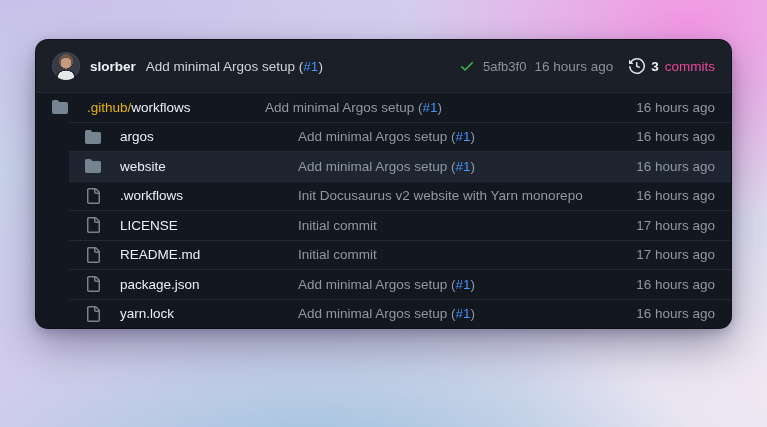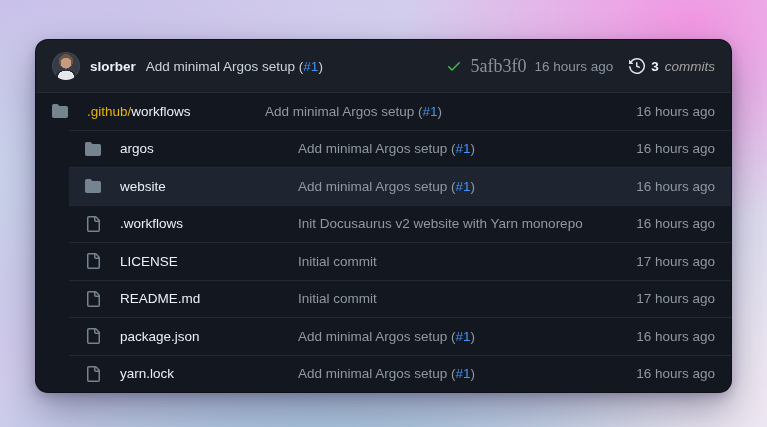--- a/index.html
+++ b/index.html
@@ -11,21 +11,21 @@
   .bg{
     position:absolute;inset:0;
     background:
       radial-gradient(55% 70% at 90% 5%, rgba(243,147,226,.95), rgba(243,147,226,0) 68%),
       radial-gradient(45% 60% at 0% 40%, rgba(202,213,236,.9), rgba(202,213,236,0) 70%),
       radial-gradient(70% 55% at 42% 112%, rgba(148,190,217,.95), rgba(148,190,217,0) 72%),
       radial-gradient(45% 50% at 102% 92%, rgba(240,232,243,1), rgba(240,232,243,0) 75%),
       linear-gradient(135deg,#c8bfe9 0%,#d6d2ee 45%,#e2e3f0 100%);
   }
   .panel{
-    position:absolute;left:36px;top:40px;width:695px;height:352px;
+    position:absolute;left:36px;top:40px;width:695px;height:288px;
     border-radius:12px;background:#13171f;overflow:hidden;
     box-shadow:0 0 0 1px rgba(6,9,14,.95),0 18px 40px rgba(30,25,60,.38),0 4px 12px rgba(30,25,60,.25);
     display:flex;flex-direction:column;
     color:#e9eef4;font-size:13.5px;
   }
   
   .header{
     height:52px;flex:0 0 52px;background:#1a1f28;
     border-bottom:1px solid #262c37;
     display:flex;align-items:center;padding:0 16px;gap:10px;
@@ -39,26 +39,26 @@
       radial-gradient(ellipse 42% 32% at 50% 96%, #23272e 0 99%, transparent 100%),
       radial-gradient(circle at 50% 50%, #363b45 0 100%);
     box-shadow:inset 0 0 0 1px rgba(255,255,255,.08);
   }
   .author{font-weight:700;color:#eef3f8;cursor:pointer;}
   .head-msg{color:#cbd3db;cursor:pointer;white-space:nowrap;}
   .link{color:#4493f8;text-decoration:none;cursor:pointer;}
   .head-right{margin-left:auto;display:flex;align-items:center;gap:8px;color:#8b949e;}
   .icon16{width:16px;height:16px;display:block;}
   .check{color:#3fb950;}
-  .hash{font-family:Liberation Serif, serif;font-size:18px;color:#8b949e;cursor:pointer;text-align:center;}
+  .hash{font-family:Liberation Sans, sans-serif;font-size:13px;color:#8b949e;cursor:pointer;text-align:center;}
   .head-time{color:#8b949e;white-space:nowrap;}
   .commits{display:flex;align-items:center;gap:6px;margin-left:8px;cursor:pointer;}
   .commits .hist{color:#dbe2e9;}
   .commits b{color:#eef3f8;font-weight:700;}
-  .commits span{color:#a3a3a3;font-style:italic;}
+  .commits span{color:#ec4899;}
   
   .tbody{flex:1;display:flex;flex-direction:column;}
   .row{
     flex:1;display:grid;grid-template-columns:35px 178px 1fr max-content;
     align-items:center;padding:0 16px;cursor:pointer;background:#13171f;
   }
   .row + .row{border-top:1px solid #242a34;margin-left:33px;}
   .row.hl{background:#1e2530;}
   .cell-icon{color:#768390;display:flex;align-items:center;}
   .cell-name{white-space:nowrap;overflow:hidden;text-overflow:ellipsis;}

